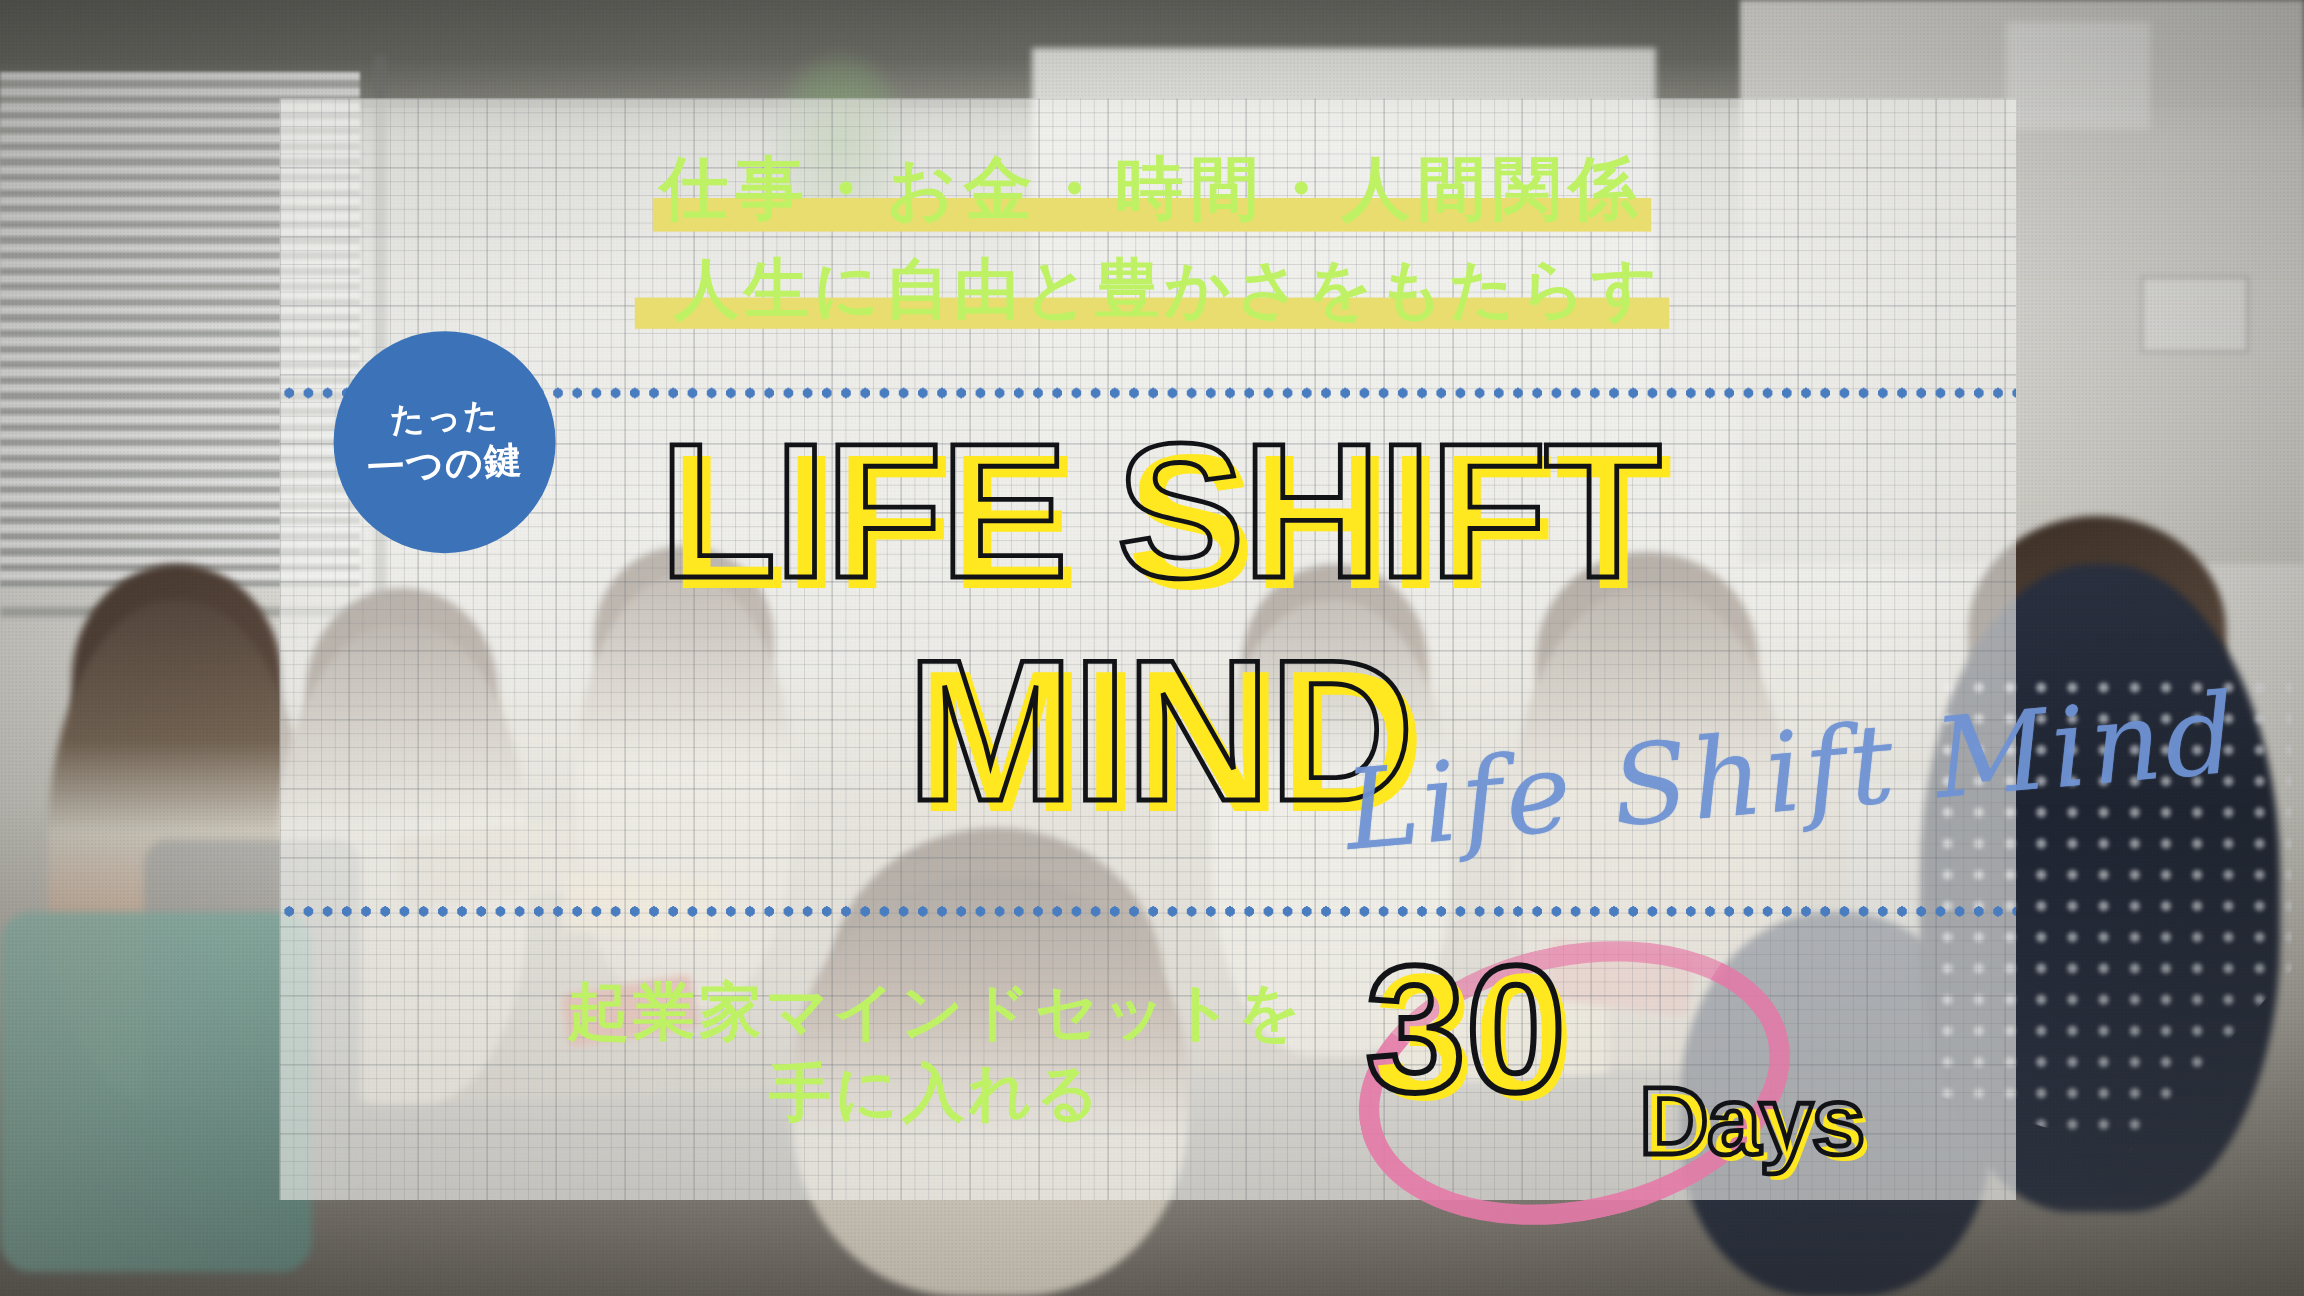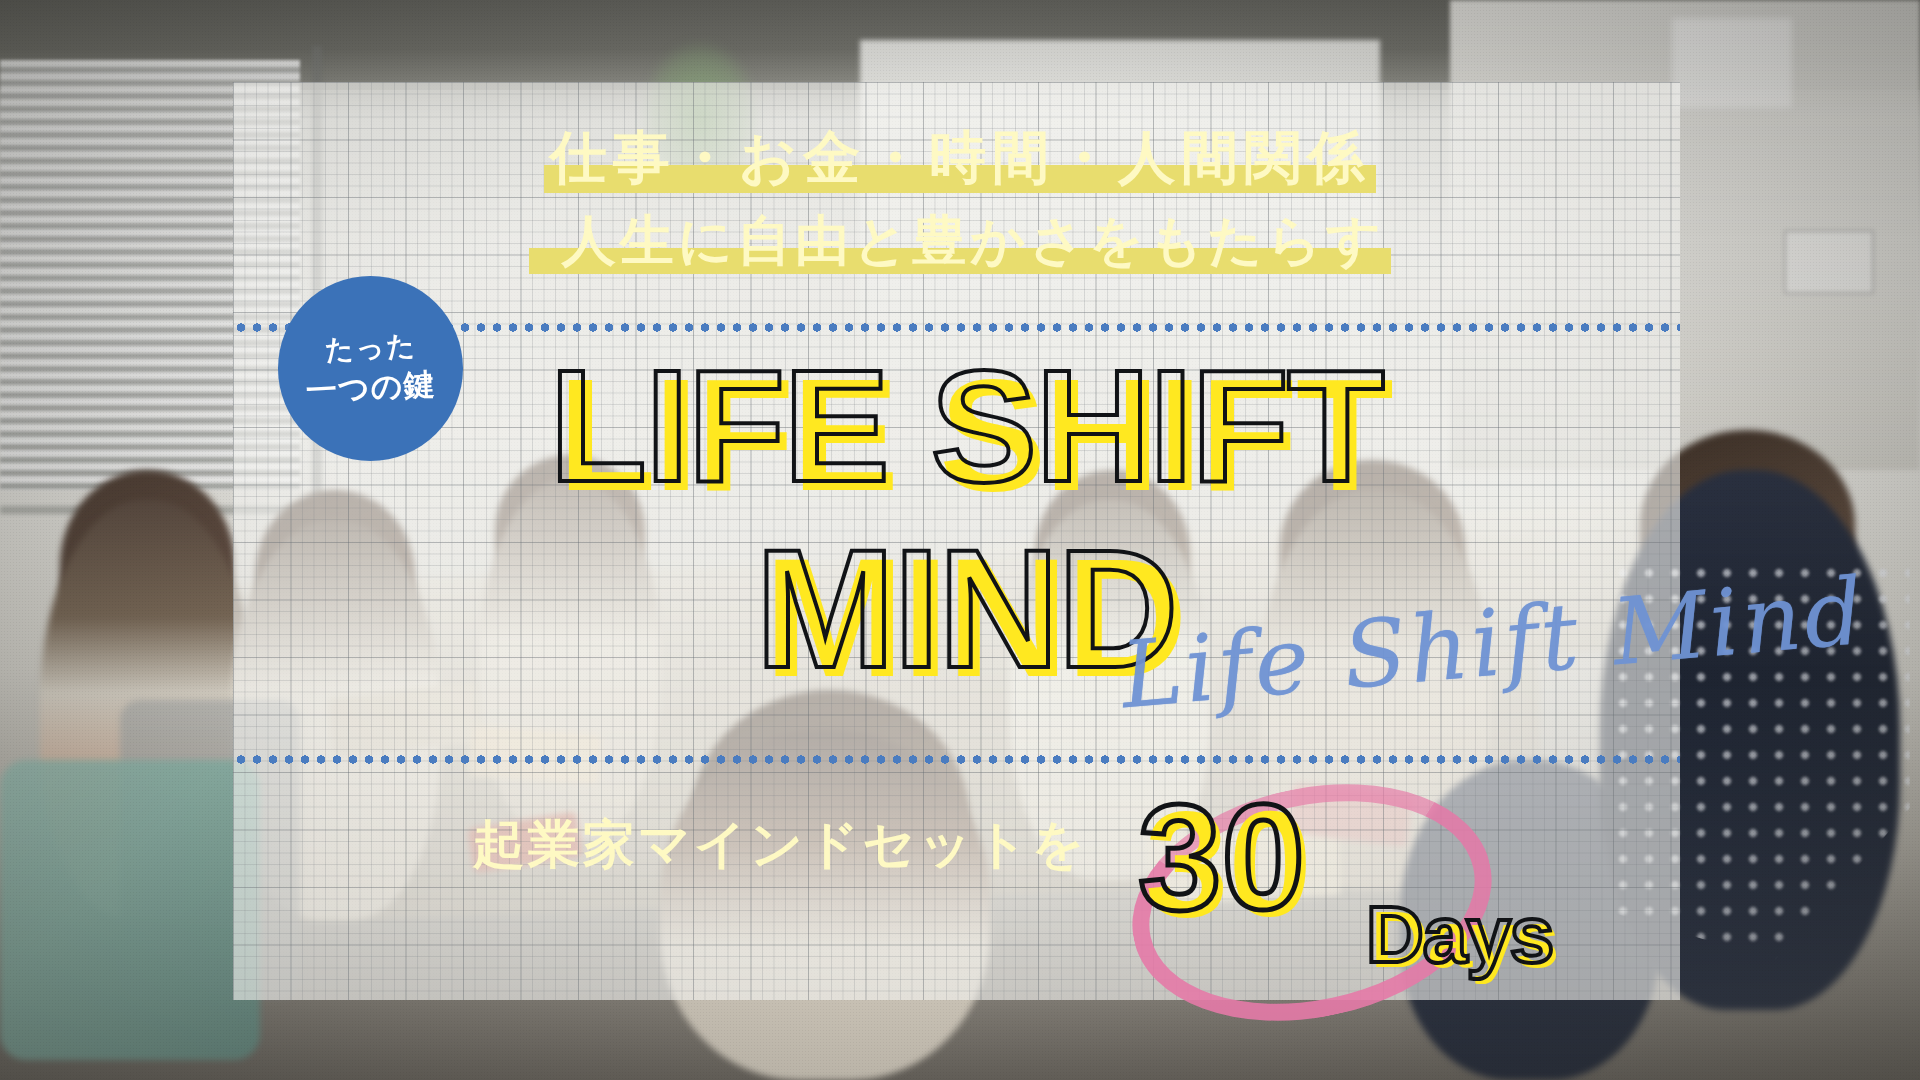--- a/index.html
+++ b/index.html
@@ -151,21 +151,21 @@
     position:absolute;height:9px;
     background-image:radial-gradient(circle, #4a7cc0 45%, rgba(0,0,0,0) 46%);
     background-size:16px 9px;background-repeat:repeat-x;
   }
   .dots-top{left:233px;top:323px;width:1447px;}
   .dots-bottom{left:233px;top:755px;width:1447px;}
 
   
   .jp{
     font-family:"DejaVu Sans","Liberation Sans",sans-serif;
-    color:#fef9c3;font-weight:700;
+    color:#bef264;font-weight:700;
   }
   .hl-wrap{position:absolute;left:0;right:0;text-align:center;}
   .hl-line{position:relative;display:inline-block;}
   .hl-line .mark{
     position:absolute;left:-6px;right:-6px;bottom:2px;height:26px;
     background:#e8dd6e;z-index:0;
   }
   .hl-line .txt{position:relative;z-index:1;}
 
   .line1{top:120px;}
@@ -334,20 +334,21 @@
   </div>
   <div class="bigtitle t-mind">
     <span class="bt-row">
       <span class="fill">MIND</span>
       <span class="stroke">MIND</span>
     </span>
   </div>
 
   <div class="tagline jp">
     <span class="tl">起業家マインドセットを</span>
+    <span class="tl">手に入れる</span>
   </div>
 
   <div class="days">
     <div class="pinkring"></div>
     <div class="num-wrap">
       <span class="num-fill">30</span>
       <span class="num-stroke">30</span>
     </div>
     <div class="dw-wrap">
       <span class="dw-fill">Days</span>

